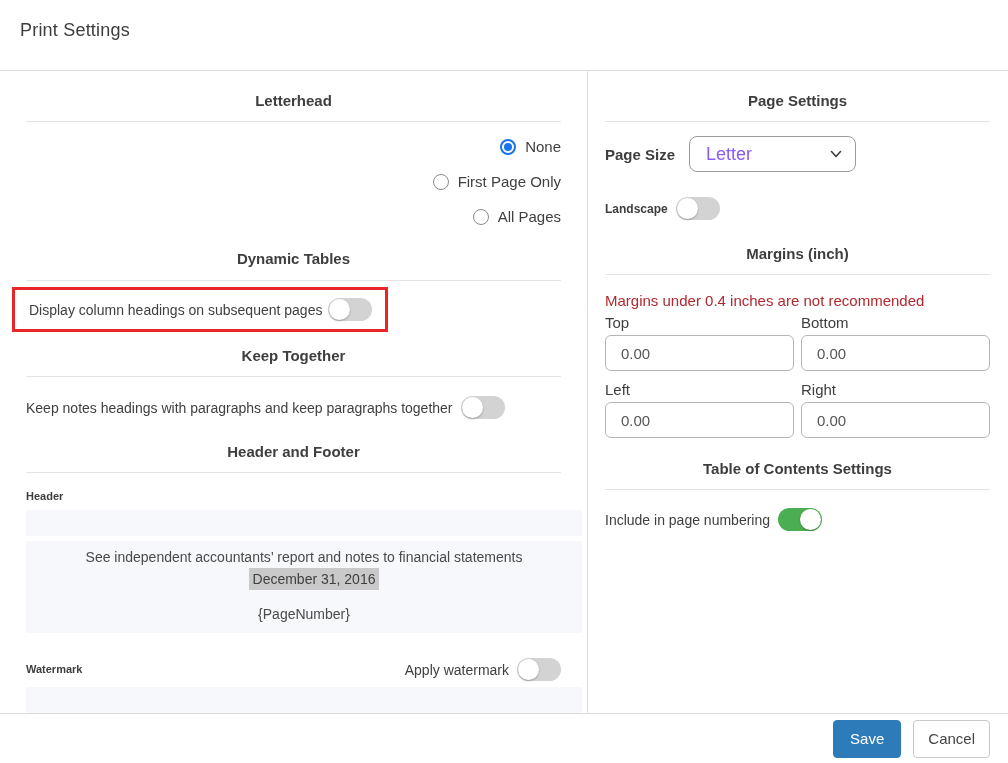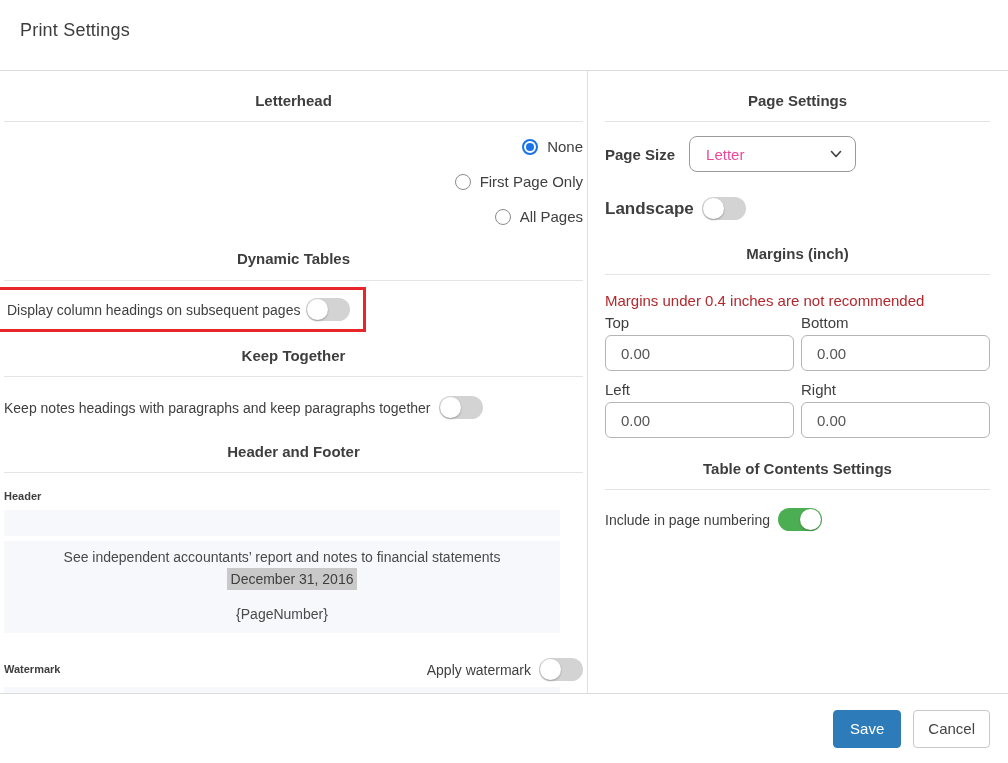--- a/index.html
+++ b/index.html
@@ -5,21 +5,21 @@
   * { margin:0; padding:0; box-sizing:border-box; }
   html,body { width:1008px; height:763px; background:#fff; font-family:"Liberation Sans", sans-serif; }
   .page { width:1008px; height:763px; display:flex; flex-direction:column; overflow:hidden; background:#fff; }
 
   
   .dlg-header { height:71px; flex:none; border-bottom:1px solid #dcdcdc; padding:20px 0 0 20px; }
   .dlg-title { font-size:18px; font-weight:500; color:#3d3d3d; letter-spacing:.2px; }
 
   
   .main { flex:1; display:flex; overflow:hidden; }
-  .col-left { width:588px; flex:none; border-right:1px solid #e0e0e0; padding:0 4px; overflow:hidden; }
+  .col-left { width:588px; flex:none; border-right:1px solid #e0e0e0; padding:0 26px; overflow:hidden; }
   .col-right { flex:1; padding:0 18px 0 17px; overflow:hidden; }
 
   .section-h { font-size:15px; font-weight:700; color:#3e3e3e; text-align:center; line-height:18px; }
   .sep { border:none; border-top:1px solid #e4e4e4; height:0; }
 
   
   .h-letterhead { margin-top:21px; }
   .sep-letterhead { margin-top:11px; }
   .radio-row { margin-top:16px; display:flex; align-items:flex-end; gap:18px;flex-direction:column; }
   .radio-opt { display:flex; align-items:center; gap:9px; cursor:pointer; }
@@ -64,41 +64,41 @@
   .toggle.on .knob { left:auto; right:1px; }
 
   
   .h-pagesettings { margin-top:21px; }
   .sep-ps { margin-top:11px; }
 
   .pagesize-row { margin-top:14px; display:flex; align-items:center; }
   .pagesize-label { font-size:15px; font-weight:700; color:#3e3e3e; margin-right:14px; }
   .select-box { width:167px; height:36px; border:1px solid #9b9b9b; border-radius:8px; background:#fff;
                 display:flex; align-items:center; padding:0 12px 0 16px; cursor:pointer; }
-  .select-value { font-size:15px; color:#ec4899; flex:1; }
+  .select-value { font-size:18px; color:#8b5cf6; flex:1; }
   .chevron { width:14px; height:14px; flex:none; }
 
   .landscape-row { margin-top:25px; display:flex; align-items:center; gap:8px; }
-  .landscape-label { font-size:17px; font-weight:600; color:#3e3e3e; }
+  .landscape-label { font-size:12px; font-weight:600; color:#3e3e3e; }
 
   .h-margins { margin-top:25px; }
   .sep-margins { margin-top:11px; }
   .warning { margin-top:17px; font-size:15px; color:var(--warning-red,#b3282e); line-height:18px; }
 
   .margin-grid { margin-top:4px; display:grid; grid-template-columns:1fr 1fr; column-gap:7px; row-gap:10px; }
   .field-label { font-size:15px; font-weight:400; color:#3e3e3e; line-height:17px; margin-bottom:4px; }
   .txt-input { width:100%; height:36px; border:1px solid #b5b5b5; border-radius:6px; padding:0 10px 0 15px;
                font-size:15px; color:#555; font-family:"Liberation Sans", sans-serif; background:#fff; }
 
   .h-toc { margin-top:22px; }
   .sep-toc { margin-top:11px; }
   .include-row { margin-top:18px; display:flex; align-items:center; gap:8px; }
 
   
-  .bottom-bar { height:70px; flex:none; border-top:1px solid #dcdcdc; display:flex; align-items:center;
+  .bottom-bar { height:50px; flex:none; border-top:1px solid #dcdcdc; display:flex; align-items:center;
                 justify-content:flex-end; padding-right:18px; gap:12px; background:#fff; }
   .btn { height:38px; border-radius:4px; font-size:15px; font-family:"Liberation Sans", sans-serif; cursor:pointer; }
   .btn-save { background:var(--save-blue,#2d7cb9); color:#fff; border:1px solid var(--save-blue,#2d7cb9); padding:0 16px; }
   .btn-cancel { background:#fff; color:#444; border:1px solid #c9c9c9; padding:0 14px; }
 </style>
 </head>
 <body>
 
 <div class="page">
 

